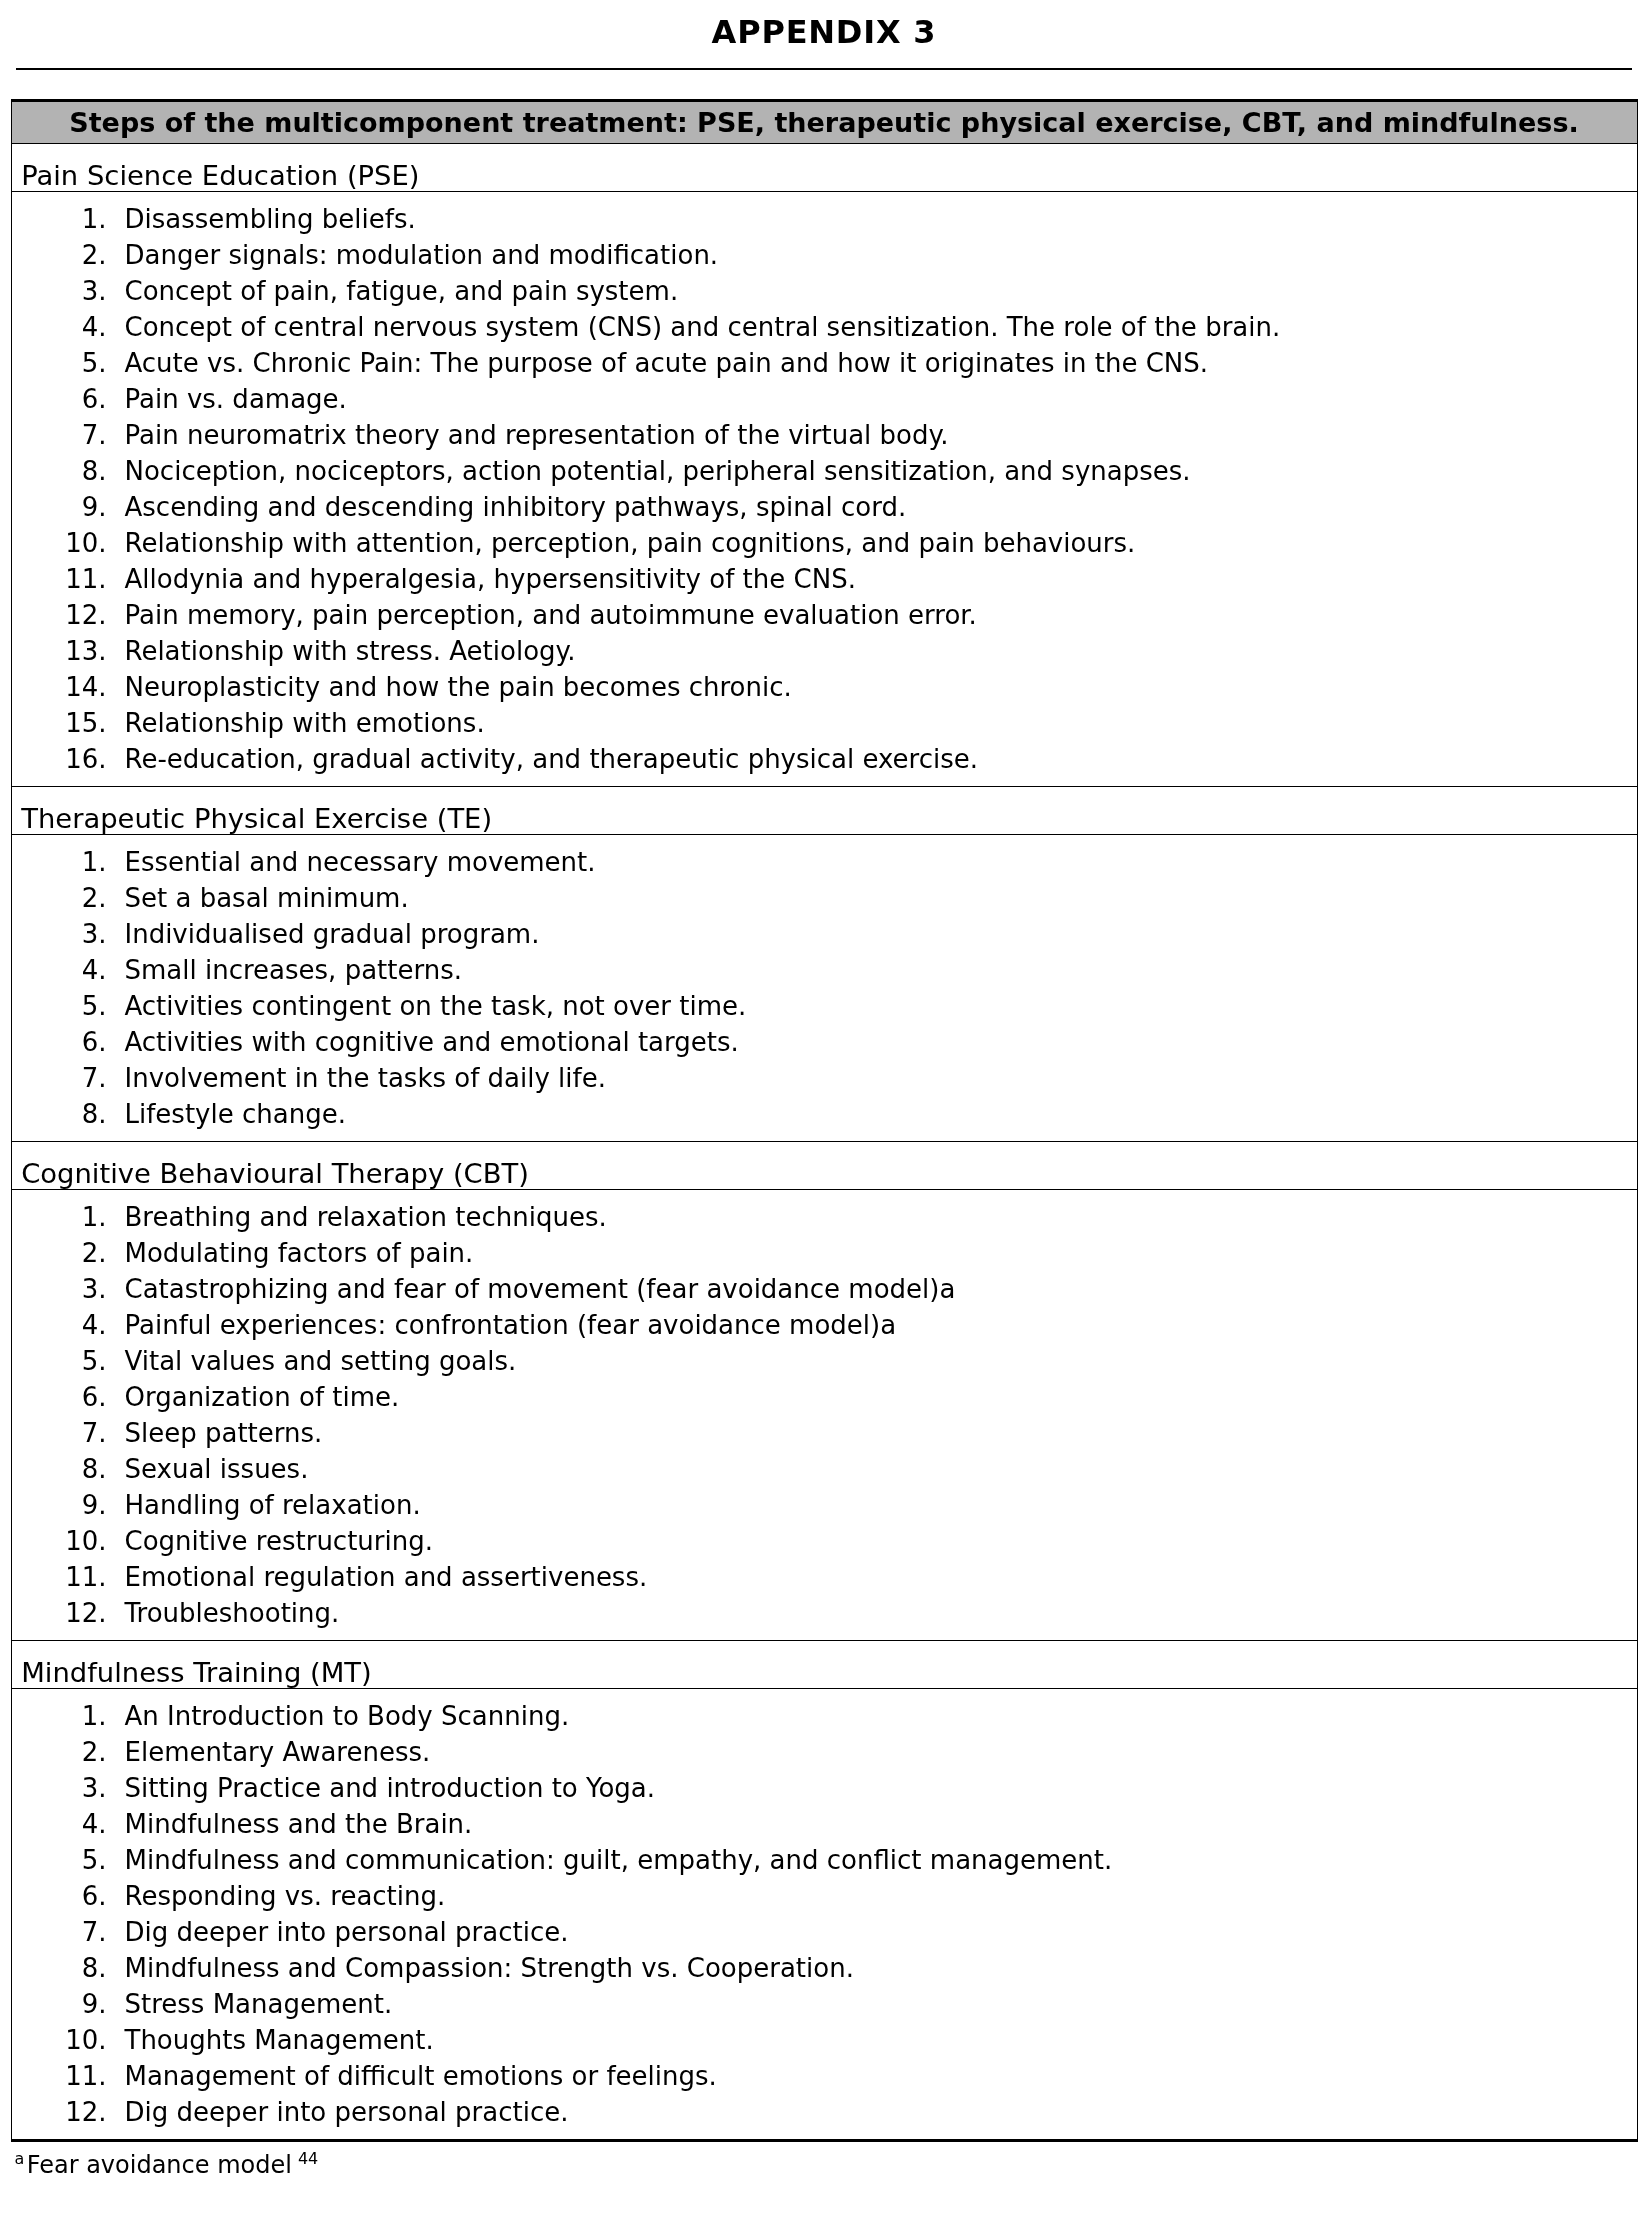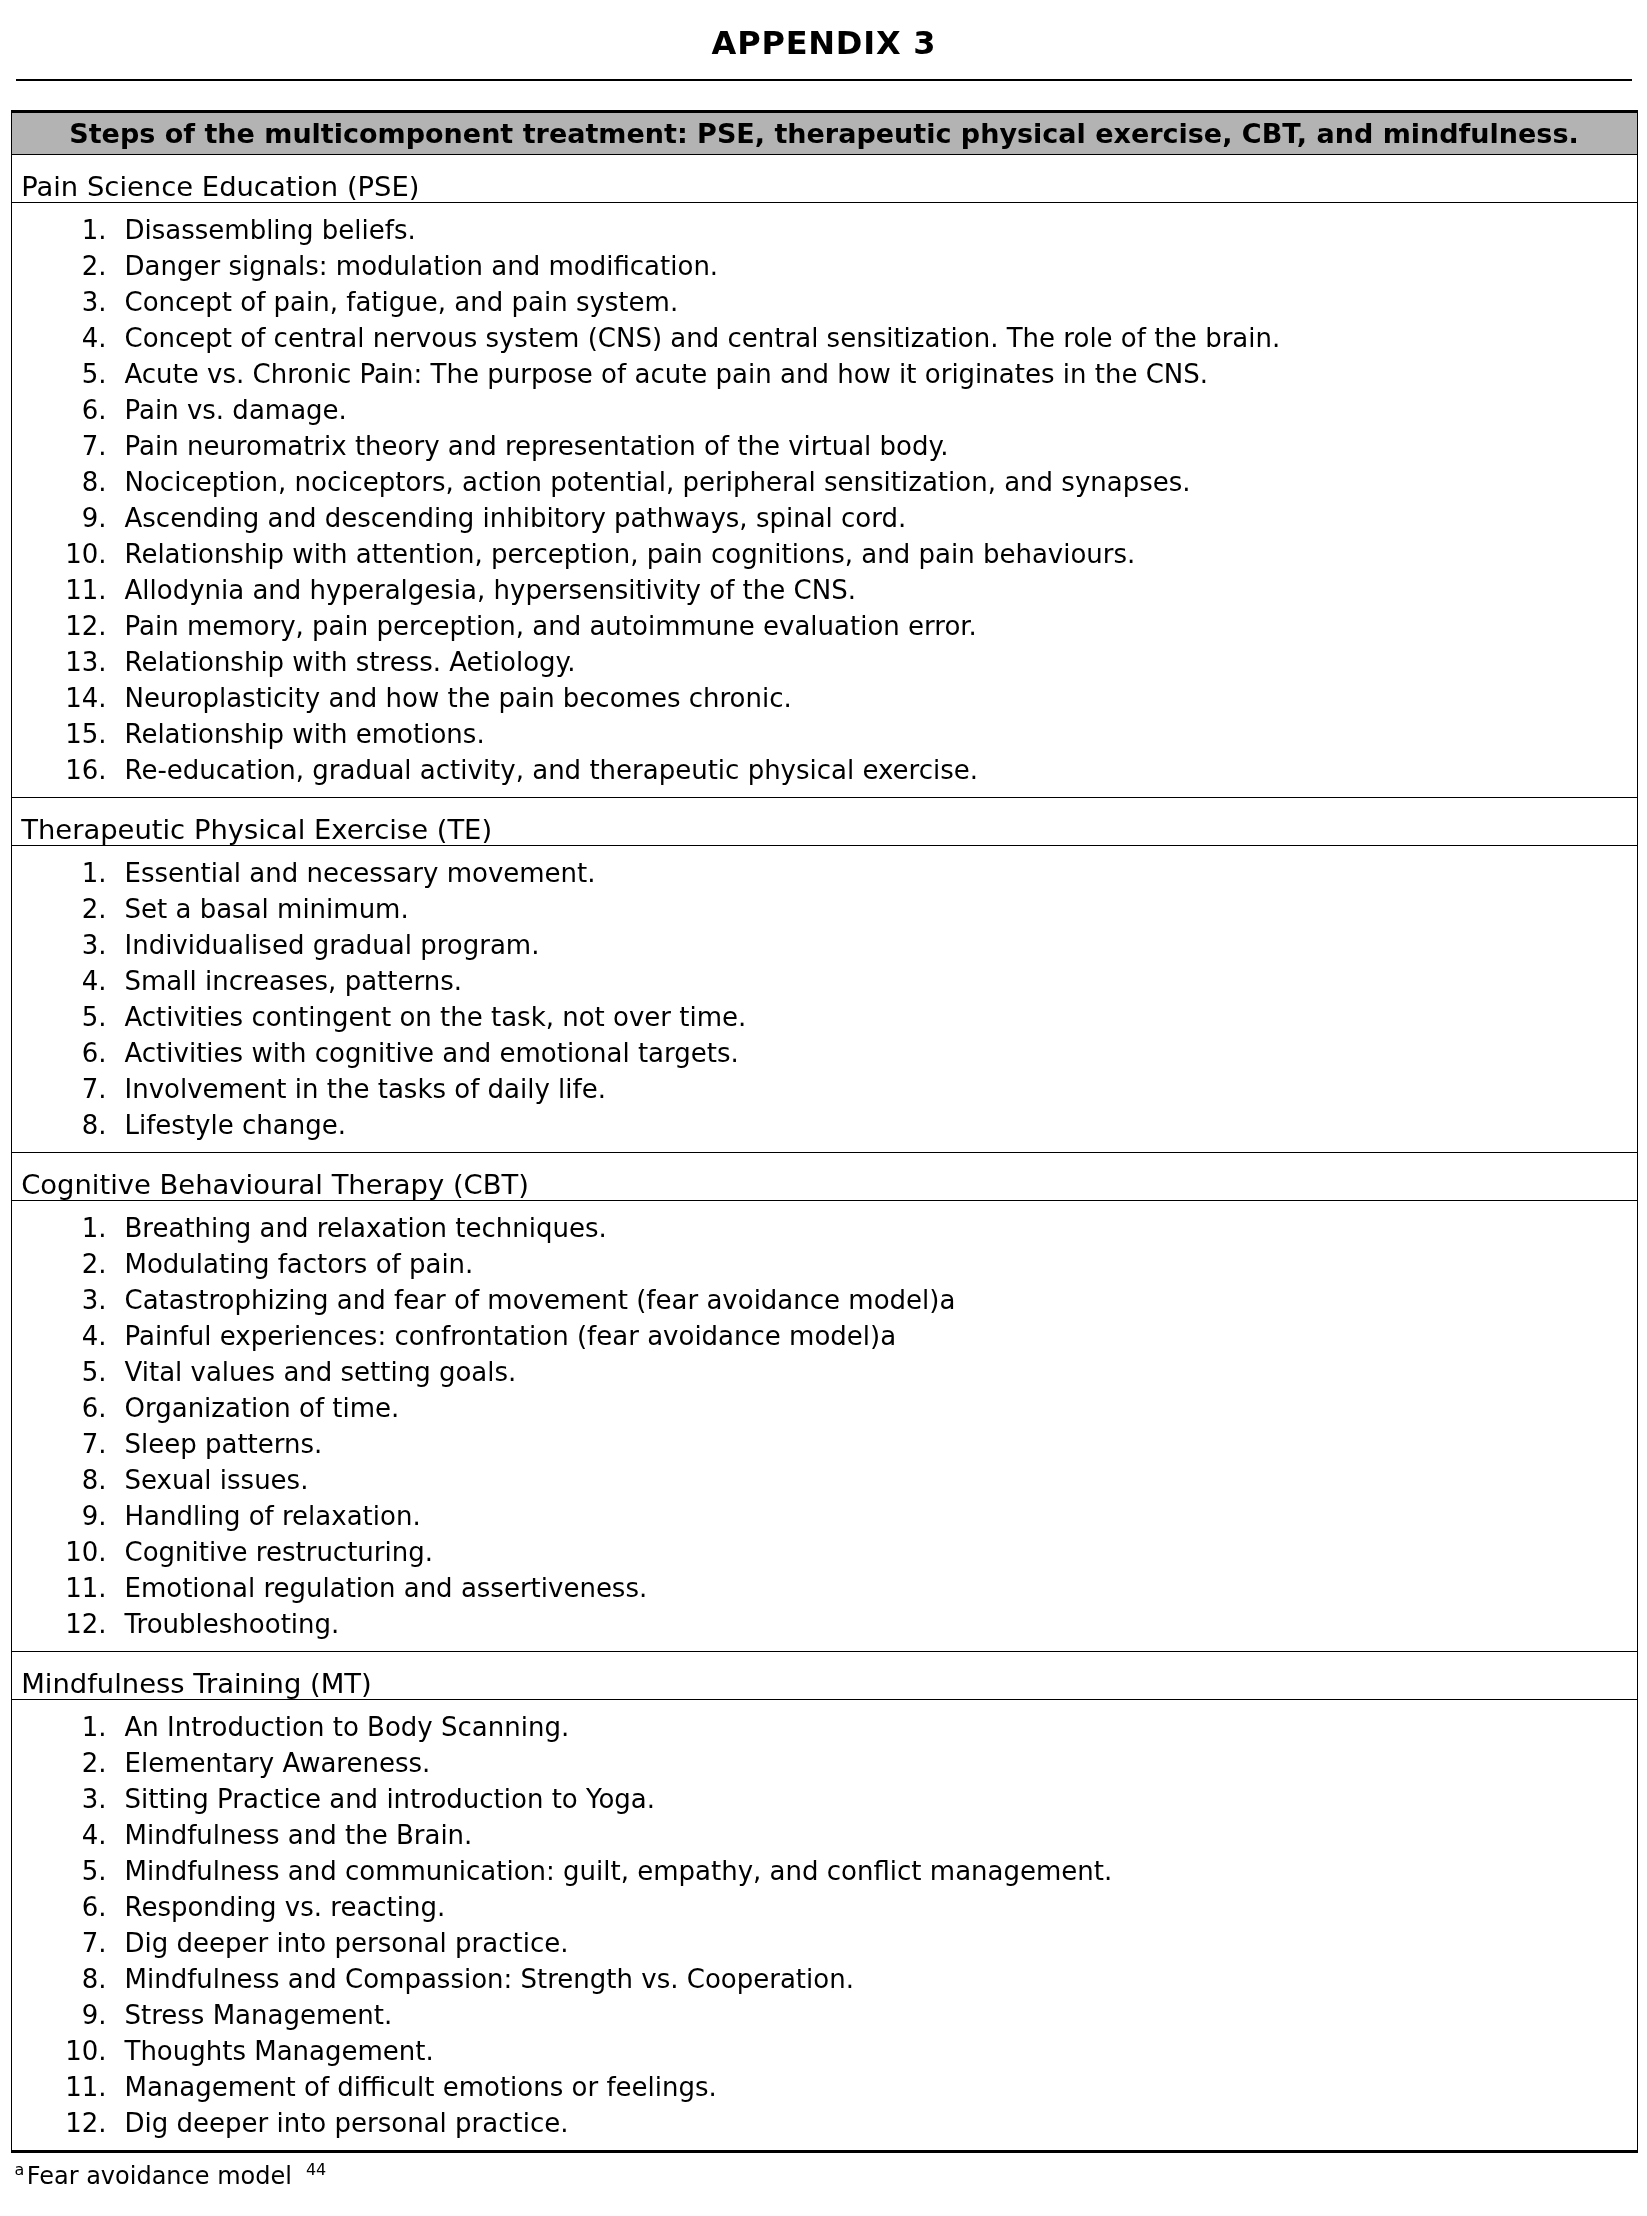--- a/index.html
+++ b/index.html
@@ -10,21 +10,21 @@
     background: #ffffff;
     color: #000000;
     font-family: "DejaVu Sans", "Liberation Sans", sans-serif;
     position: relative;
   }
   .appendix-title {
     text-align: center;
     font-weight: bold;
     font-size: 32px;
     letter-spacing: 0.8px;
-    padding-top: 24px;
+    padding-top: 13px;
     line-height: 39px;
   }
   .top-rule {
     border: none;
     border-top: 2.4px solid #000;
     width: 1616px;
     margin: 16px auto 0 auto;
   }
   .treatment-table {
     width: 1627px;
@@ -74,21 +74,21 @@
   .footnote {
     margin: 8px 0 0 14.5px;
     font-size: 24px;
     line-height: 31px;
   }
   .footnote sup {
     font-size: 16px;
     vertical-align: super;
     line-height: 0;
   }
-  .footnote .footnote-text { margin-left: 2.4px; margin-right: 14px; }
+  .footnote .footnote-text { margin-left: 2.4px; margin-right: 6px; }
 </style>
 </head>
 <body>
 
 <div class="page">
 
   <div class="appendix-title">APPENDIX 3</div>
 
   <hr class="top-rule">
 

